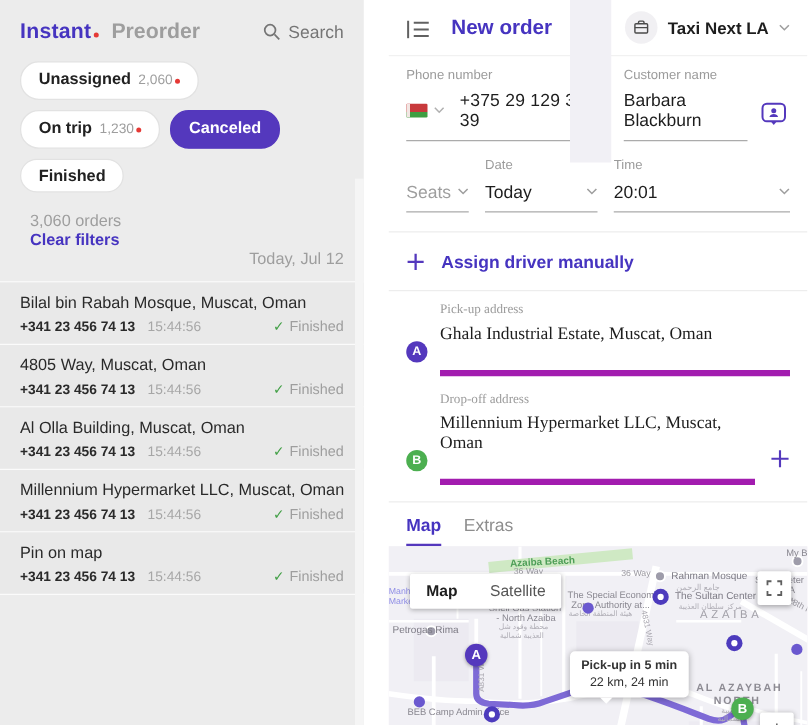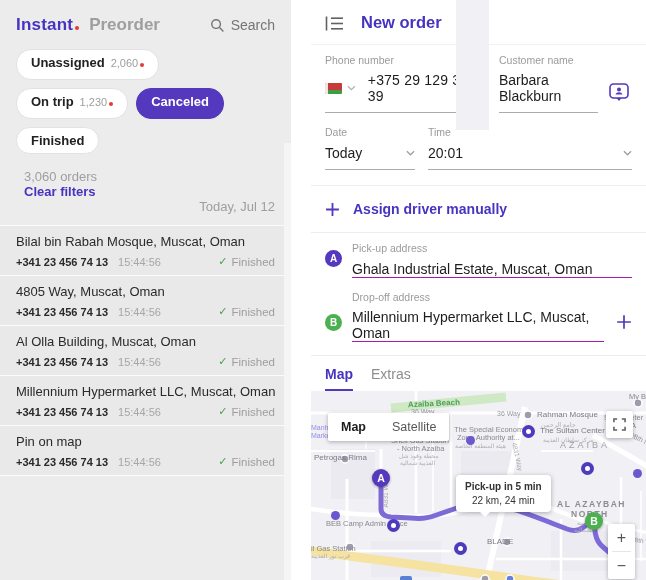--- a/index.html
+++ b/index.html
@@ -68,21 +68,21 @@
   .hr { height:1px; background:#ededed; flex:none; }
   .hr1 { margin-top:15px; }
   .assign { display:flex; align-items:center; gap:13px; padding:15px 14px; color:#4634c0; font-size:14px; font-weight:700; cursor:pointer; flex:none; }
 
   .addresses { padding:9px 14px 0 14px; flex:none; }
   .addr { display:flex; }
   .addr + .addr { margin-top:13px; }
   .addr-marker { width:17px; height:17px; border-radius:50%; color:#fff; font-size:10px; font-weight:700; display:flex; align-items:center; justify-content:center; align-self:flex-end; margin:0 10px 11px 0; flex:none; }
   .addr-marker.a { background:#5438bd; }
   .addr-marker.b { background:#4caf50; }
-  .addr-field { flex:1; border-bottom:1px solid #a21caf; padding-bottom:0; }
+  .addr-field { flex:1; border-bottom:5px solid #a21caf; padding-bottom:20px;font-family:Liberation Serif, serif; }
   .addr-plus { margin-left:12px; align-self:flex-end; padding-bottom:8px; cursor:pointer; }
 
   .subtabs { display:flex; align-items:baseline; padding:10px 14px 0 14px; flex:none; margin-top:13px; border-top:1px solid #ededed; }
   .subtab { font-size:14px; color:#8d8d8d; cursor:pointer; margin-right:18px; padding-bottom:7px; }
   .subtab.active { color:#4634c0; font-weight:700; border-bottom:2px solid #5438bd; }
   .subtab-cost { font-size:15px; color:#585858; font-weight:500; cursor:pointer; padding-bottom:7px; }
   .cost-detail { font-size:10.5px; color:#9e9e9e; font-weight:400; margin-left:5px; }
 
   
   .map { position:relative; height:215px; flex:none; background:#f1f0f5; overflow:hidden; }
@@ -220,20 +220,33 @@
       <span class="menu-btn">
         <svg width="19" height="15" viewBox="0 0 19 15">
             <line x1="1.5" y1="0.5" x2="1.5" y2="14.5" stroke="#616161" stroke-width="1.6"></line>
             <line x1="6" y1="2.2" x2="18" y2="2.2" stroke="#616161" stroke-width="1.6"></line>
             <line x1="6" y1="7.5" x2="18" y2="7.5" stroke="#616161" stroke-width="1.6"></line>
             <line x1="6" y1="12.8" x2="18" y2="12.8" stroke="#616161" stroke-width="1.6"></line>
           </svg>
       </span>
       <span class="rtab new">New order</span>
       <span class="rtab map">Map</span>
+      <div class="account">
+        <span class="acct-circle">
+          <svg width="14" height="14" viewBox="0 0 16 16">
+              <path d="M5.5 4.5V3.2a1 1 0 0 1 1-1h3a1 1 0 0 1 1 1v1.3" stroke="#4a4a4a" stroke-width="1.3" fill="none"></path>
+              <rect x="2.2" y="4.5" width="11.6" height="8.6" rx="1" stroke="#4a4a4a" stroke-width="1.3" fill="none"></rect>
+              <line x1="2.2" y1="8.2" x2="13.8" y2="8.2" stroke="#4a4a4a" stroke-width="1.1"></line>
+            </svg>
+        </span>
+        <span class="acct-name">Taxi Next LA</span>
+        <svg width="9" height="6" viewBox="0 0 10 6">
+            <path d="M1 1l4 4 4-4" stroke="#9e9e9e" stroke-width="1.4" fill="none"></path>
+          </svg>
+      </div>
     </div>
 
     <div class="form">
       <div class="frow">
         <div class="field f-phone">
           <span class="flabel">Phone number</span>
           <span class="fvalue">
             <span class="flag"></span>
             <svg class="phone-chev" width="9" height="6" viewBox="0 0 10 6">
                 <path d="M1 1l4 4 4-4" stroke="#b0b0b0" stroke-width="1.4" fill="none"></path>
@@ -248,20 +261,29 @@
         <span class="cust-icon">
           <svg width="22" height="21" viewBox="0 0 22 21">
               <rect x="2" y="2" width="18" height="14" rx="3.5" stroke="#5438bd" stroke-width="1.6" fill="none"></rect>
               <circle cx="11" cy="7.5" r="2" fill="#5438bd"></circle>
               <path d="M7.5 12.5c.6-1.6 2-2.3 3.5-2.3s2.9.7 3.5 2.3z" fill="#5438bd"></path>
               <path d="M8.5 16l2.5 3 2.5-3z" fill="#5438bd"></path>
             </svg>
         </span>
       </div>
       <div class="frow frow2">
+        <div class="field f-seats">
+          <span class="flabel">&nbsp;</span>
+          <span class="fvalue placeholder">
+              <span>Seats</span>
+          <svg class="chev" width="9" height="6" viewBox="0 0 10 6">
+                <path d="M1 1l4 4 4-4" stroke="#9e9e9e" stroke-width="1.4" fill="none"></path>
+              </svg>
+            </span>
+        </div>
         <div class="field f-date">
           <span class="flabel">Date</span>
           <span class="fvalue">
               <span>Today</span>
           <svg class="chev" width="9" height="6" viewBox="0 0 10 6">
                 <path d="M1 1l4 4 4-4" stroke="#9e9e9e" stroke-width="1.4" fill="none"></path>
               </svg>
             </span>
         </div>
         <div class="field f-time">

